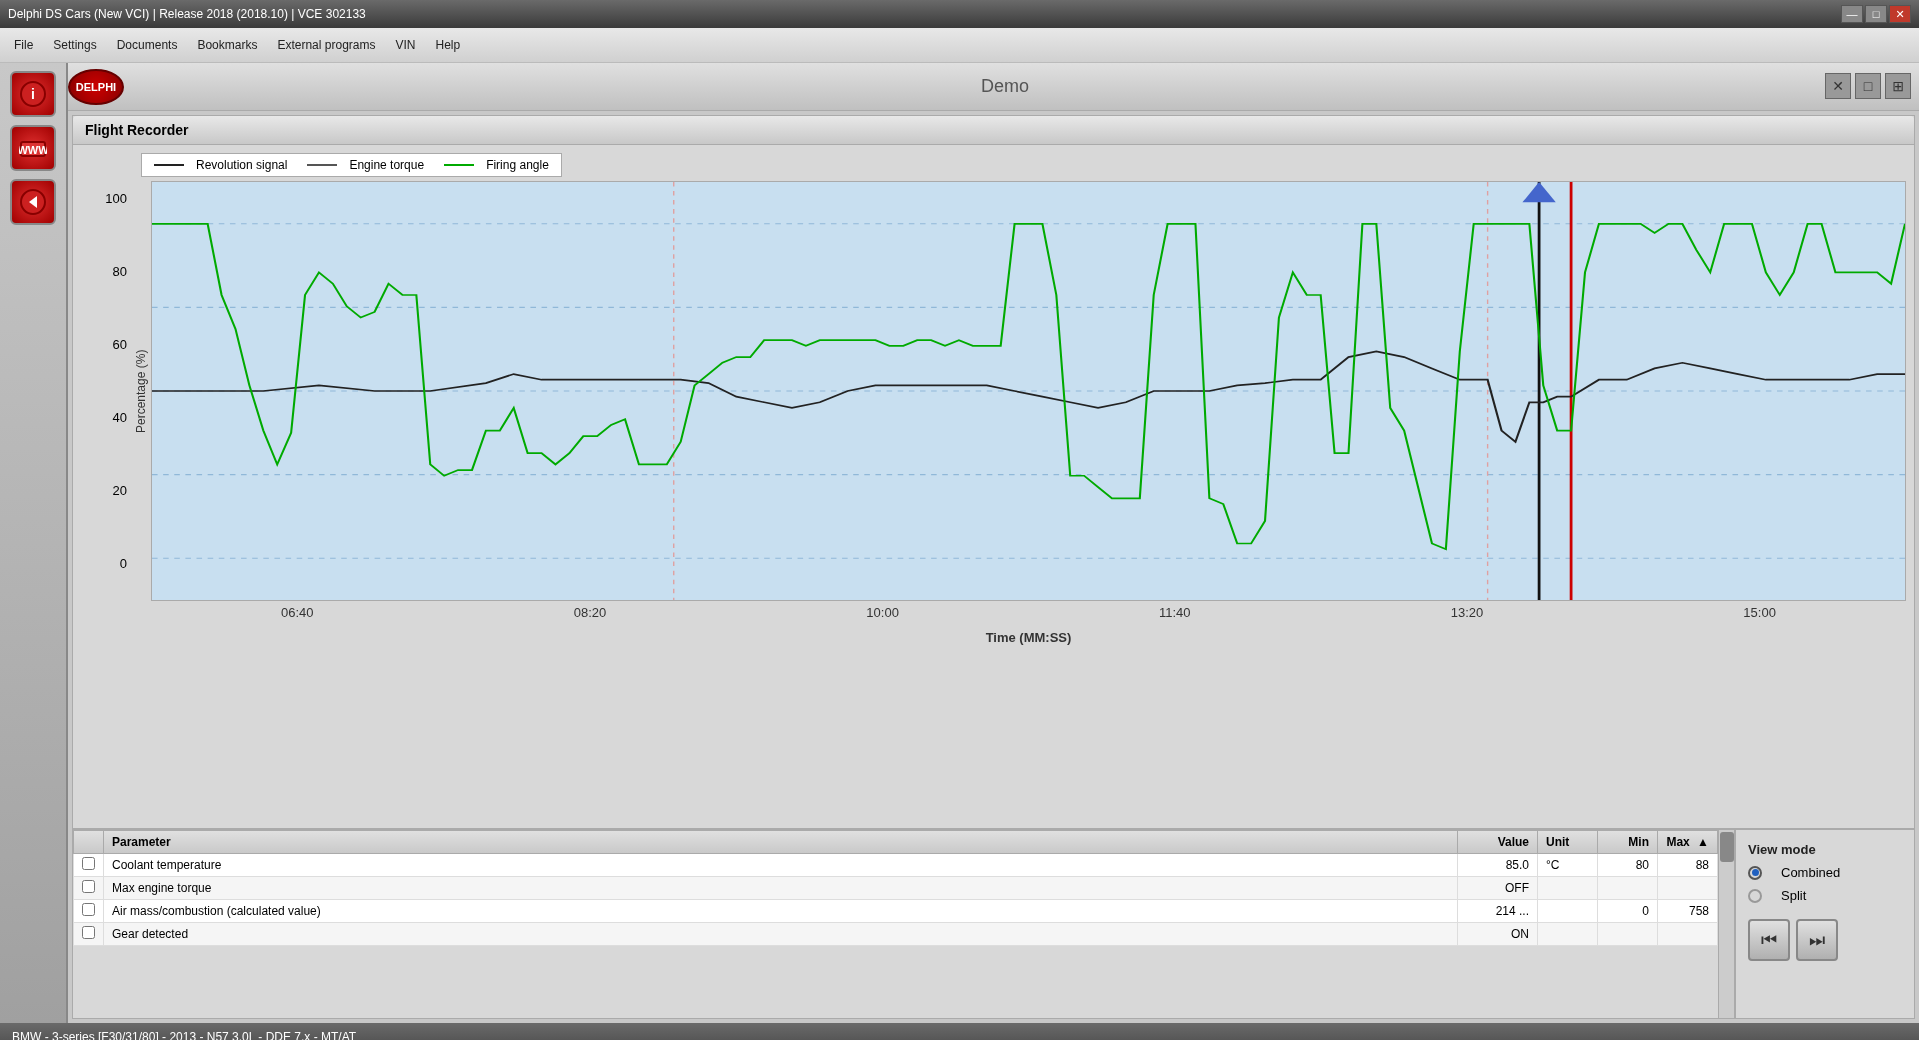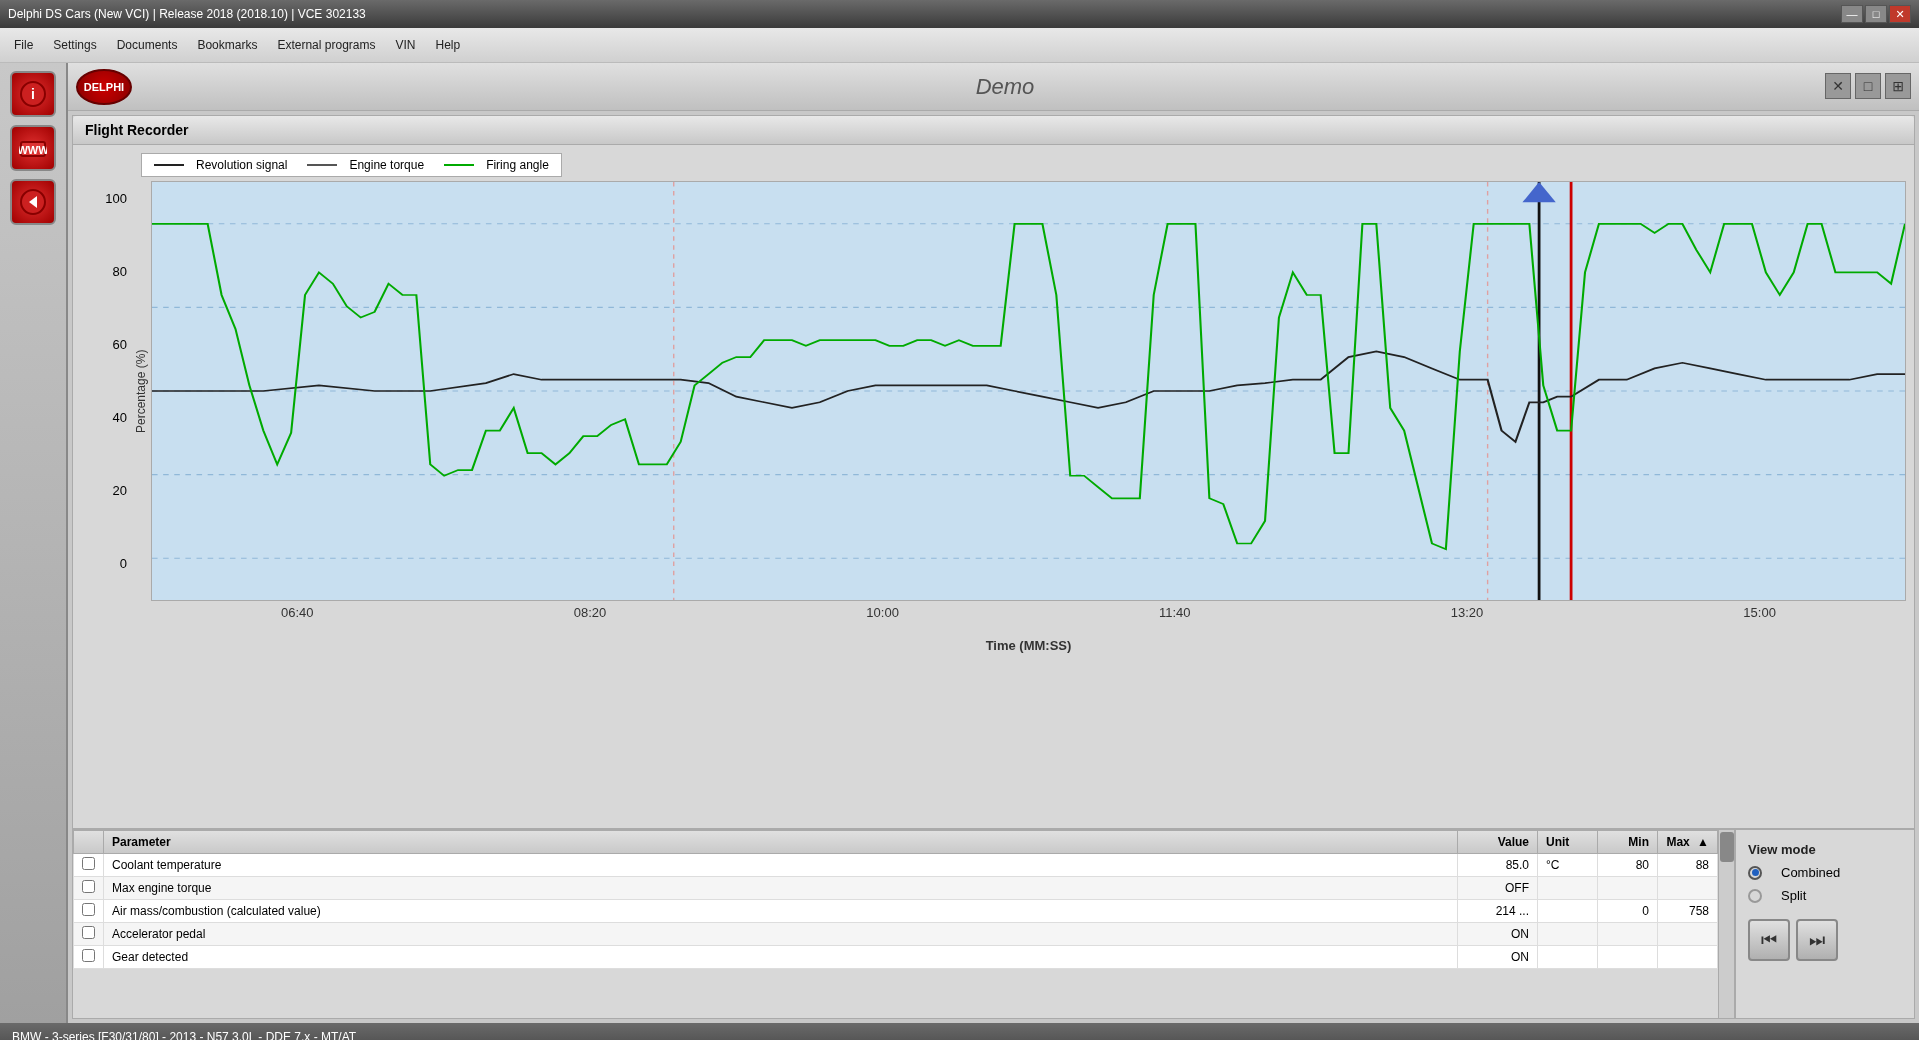--- a/index.html
+++ b/index.html
@@ -90,28 +90,27 @@
     #demo-header {
       height: 48px;
       background: linear-gradient(to bottom, #e0e0e0, #c0c0c0);
       display: flex;
       align-items: center;
       justify-content: center;
       border-bottom: 1px solid #aaa;
       position: relative;
     }
     #demo-title {
-      font-size: 22px;
+      font-size: 18px;
       color: #555;
-      font-style: italic;
       margin-left: 23px;
     }
     #delphi-logo {
       position: absolute;
-      left: 8px;
+      left: 0;
       top: 6px;
       width: 56px; height: 36px;
       background: radial-gradient(circle, #cc0000, #880000);
       border-radius: 50%;
       display: flex; align-items: center; justify-content: center;
       color: white; font-weight: bold; font-size: 11px;
       border: 2px solid #660000;
     }
     #header-controls {
       position: absolute;
@@ -287,21 +286,21 @@
       align-items: center;
       padding: 0 12px;
       color: white;
       font-size: 12px;
     }
 
     
     #x-axis {
       display: flex;
       justify-content: space-between;
-      margin: 0 0 12px 0;
+      margin: 0 0 4px 0;
       font-size: 12px;
       color: #333;
       padding: 2px 0;
     }
     #x-axis-title {
       text-align: center;
       font-size: 13px;
       font-weight: bold;
       color: #333;
       padding: 2px 0 4px 0;
@@ -478,30 +477,20 @@
       <td class="col-param">Air mass/combustion (calculated value)</td>
       <td class="col-value">214 ...</td>
       <td class="col-unit"></td>
       <td class="col-min">0</td>
       <td class="col-max">758</td>
     </tr>
                 <tr>
       <td class="col-check">
         <input type="checkbox" style="">
       </td>
-      <td class="col-param">Accelerator pedal</td>
-      <td class="col-value">ON</td>
-      <td class="col-unit"></td>
-      <td class="col-min"></td>
-      <td class="col-max"></td>
-    </tr>
-                <tr>
-      <td class="col-check">
-        <input type="checkbox" style="">
-      </td>
       <td class="col-param">Gear detected</td>
       <td class="col-value">ON</td>
       <td class="col-unit"></td>
       <td class="col-min"></td>
       <td class="col-max"></td>
     </tr>
               </tbody>
           </table>
         </div>
         <div id="scrollbar-col">

